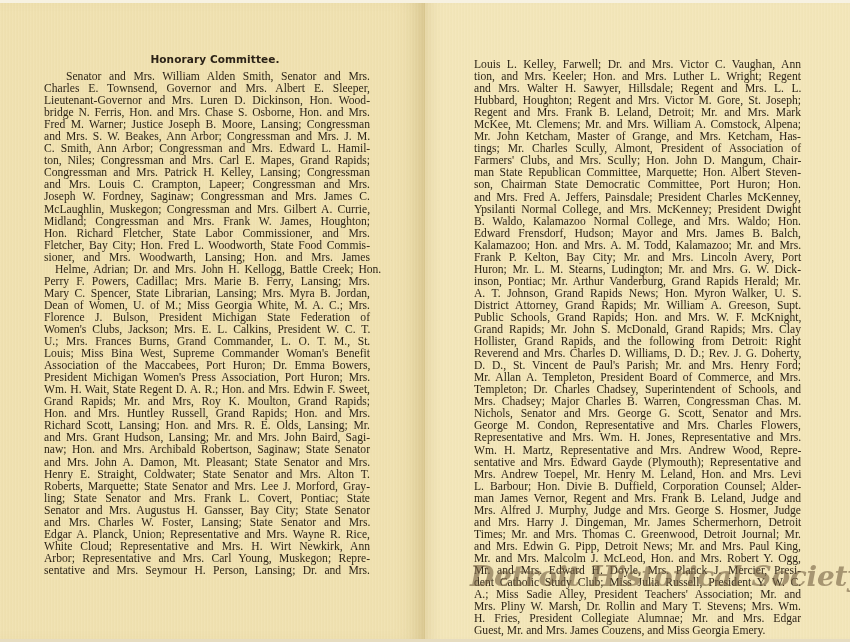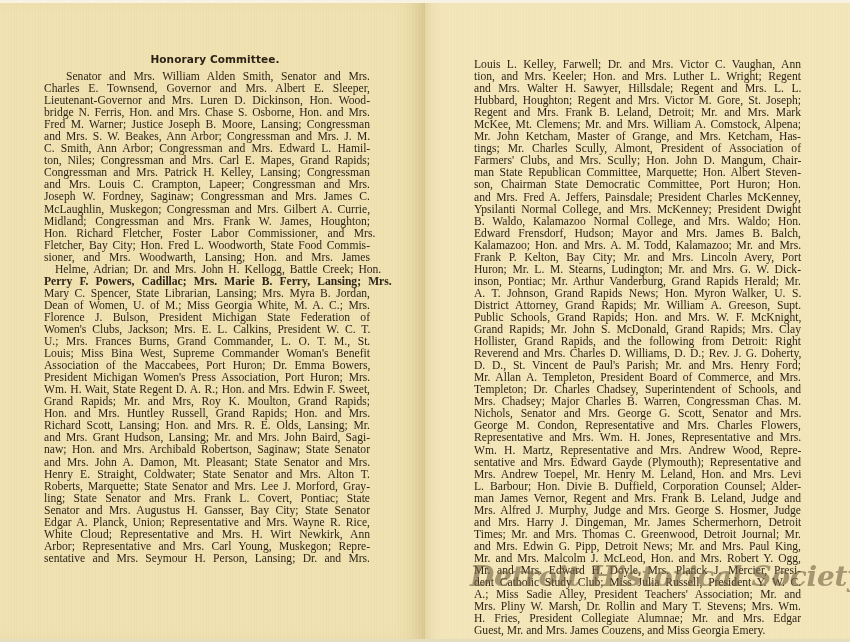--- a/index.html
+++ b/index.html
@@ -74,44 +74,45 @@
       <span class="line" style="display: block; word-spacing: 1.90909px;">bridge N. Ferris, Hon. and Mrs. Chase S. Osborne, Hon. and Mrs.</span>
       <span class="line" style="display: block; word-spacing: 2.5px;">Fred M. Warner; Justice Joseph B. Moore, Lansing; Congressman</span>
       <span class="line" style="display: block; word-spacing: 2.36364px;">and Mrs. S. W. Beakes, Ann Arbor; Congressman and Mrs. J. M.</span>
       <span class="line" style="display: block; word-spacing: 3.22222px;">C. Smith, Ann Arbor; Congressman and Mrs. Edward L. Hamil-</span>
       <span class="line" style="display: block; word-spacing: 2.77778px;">ton, Niles; Congressman and Mrs. Carl E. Mapes, Grand Rapids;</span>
       <span class="line" style="display: block; word-spacing: 3.28571px;">Congressman and Mrs. Patrick H. Kelley, Lansing; Congressman</span>
       <span class="line" style="display: block; word-spacing: 5.125px;">and Mrs. Louis C. Crampton, Lapeer; Congressman and Mrs.</span>
       <span class="line" style="display: block; word-spacing: 4.25px;">Joseph W. Fordney, Saginaw; Congressman and Mrs. James C.</span>
       <span class="line" style="display: block; word-spacing: 2.28571px;">McLaughlin, Muskegon; Congressman and Mrs. Gilbert A. Currie,</span>
       <span class="line" style="display: block; word-spacing: 5.85714px;">Midland; Congressman and Mrs. Frank W. James, Houghton;</span>
-      <span class="line" style="display: block; word-spacing: 6.57143px;">Hon. Richard Fletcher, Foster Labor Commissioner, and Mrs.</span>
+      <span class="line" style="display: block; word-spacing: 6.57143px;">Hon. Richard Fletcher, State Labor Commissioner, and Mrs.</span>
       <span class="line" style="display: block; word-spacing: 1.77778px;">Fletcher, Bay City; Hon. Fred L. Woodworth, State Food Commis-</span>
       <span class="line" style="display: block; word-spacing: 5.875px;">sioner, and Mrs. Woodwarth, Lansing; Hon. and Mrs. James</span>
       <span class="line" style="display: block; word-spacing: 2.1px; margin-left: 11px;">Helme, Adrian; Dr. and Mrs. John H. Kellogg, Battle Creek; Hon.</span>
-      <span class="line" style="display: block; word-spacing: 4.22222px; font-weight: bold;">Perry F. Powers, Cadillac; Mrs. Marie B. Ferry, Lansing; Mrs.</span>
+      <span class="line" style="display: block; word-spacing: 4.22222px;">Perry F. Powers, Cadillac; Mrs. Marie B. Ferry, Lansing; Mrs.</span>
       <span class="line" style="display: block; word-spacing: 2.55556px;">Mary C. Spencer, State Librarian, Lansing; Mrs. Myra B. Jordan,</span>
       <span class="line" style="display: block; word-spacing: 2.58333px;">Dean of Women, U. of M.; Miss Georgia White, M. A. C.; Mrs.</span>
       <span class="line" style="display: block; word-spacing: 7.42857px;">Florence J. Bulson, President Michigan State Federation of</span>
       <span class="line" style="display: block; word-spacing: 3px;">Women's Clubs, Jackson; Mrs. E. L. Calkins, President W. C. T.</span>
       <span class="line" style="display: block; word-spacing: 4.7px;">U.; Mrs. Frances Burns, Grand Commander, L. O. T. M., St.</span>
       <span class="line" style="display: block; word-spacing: 4.42857px;">Louis; Miss Bina West, Supreme Commander Woman's Benefit</span>
       <span class="line" style="display: block; word-spacing: 4.375px;">Association of the Maccabees, Port Huron; Dr. Emma Bowers,</span>
       <span class="line" style="display: block; word-spacing: 3px;">President Michigan Women's Press Association, Port Huron; Mrs.</span>
       <span class="line" style="display: block; word-spacing: 0.538462px;">Wm. H. Wait, State Regent D. A. R.; Hon. and Mrs. Edwin F. Sweet,</span>
       <span class="line" style="display: block; word-spacing: 4.77778px;">Grand Rapids; Mr. and Mrs, Roy K. Moulton, Grand Rapids;</span>
       <span class="line" style="display: block; word-spacing: 4.33333px;">Hon. and Mrs. Huntley Russell, Grand Rapids; Hon. and Mrs.</span>
       <span class="line" style="display: block; word-spacing: 2.9px;">Richard Scott, Lansing; Hon. and Mrs. R. E. Olds, Lansing; Mr.</span>
       <span class="line" style="display: block; word-spacing: 2.3px;">and Mrs. Grant Hudson, Lansing; Mr. and Mrs. John Baird, Sagi-</span>
       <span class="line" style="display: block; word-spacing: 2.625px;">naw; Hon. and Mrs. Archibald Robertson, Saginaw; State Senator</span>
       <span class="line" style="display: block; word-spacing: 3.4px;">and Mrs. John A. Damon, Mt. Pleasant; State Senator and Mrs.</span>
       <span class="line" style="display: block; word-spacing: 4.22222px;">Henry E. Straight, Coldwater; State Senator and Mrs. Alton T.</span>
       <span class="line" style="display: block; word-spacing: 2.11111px;">Roberts, Marquette; State Senator and Mrs. Lee J. Morford, Gray-</span>
       <span class="line" style="display: block; word-spacing: 5.44444px;">ling; State Senator and Mrs. Frank L. Covert, Pontiac; State</span>
       <span class="line" style="display: block; word-spacing: 3.44444px;">Senator and Mrs. Augustus H. Gansser, Bay City; State Senator</span>
+      <span class="line" style="display: block; word-spacing: 5px;">and Mrs. Charles W. Foster, Lansing; State Senator and Mrs.</span>
       <span class="line" style="display: block; word-spacing: 2.33333px;">Edgar A. Planck, Union; Representative and Mrs. Wayne R. Rice,</span>
       <span class="line" style="display: block; word-spacing: 5.125px;">White Cloud; Representative and Mrs. H. Wirt Newkirk, Ann</span>
       <span class="line" style="display: block; word-spacing: 4.42857px;">Arbor; Representative and Mrs. Carl Young, Muskegon; Repre-</span>
       <span class="line" style="display: block; word-spacing: 4.33333px;">sentative and Mrs. Seymour H. Person, Lansing; Dr. and Mrs.</span>
     </div>
   <div class="body-text right-body" id="right-body">
       <span class="line" style="display: block; word-spacing: 3.5px;">Louis L. Kelley, Farwell; Dr. and Mrs. Victor C. Vaughan, Ann</span>
       <span class="line" style="display: block; word-spacing: 3.4px;">tion, and Mrs. Keeler; Hon. and Mrs. Luther L. Wright; Regent</span>
       <span class="line" style="display: block; word-spacing: 4.5px;">and Mrs. Walter H. Sawyer, Hillsdale; Regent and Mrs. L. L.</span>
       <span class="line" style="display: block; word-spacing: 2.33333px;">Hubbard, Houghton; Regent and Mrs. Victor M. Gore, St. Joseph;</span>

